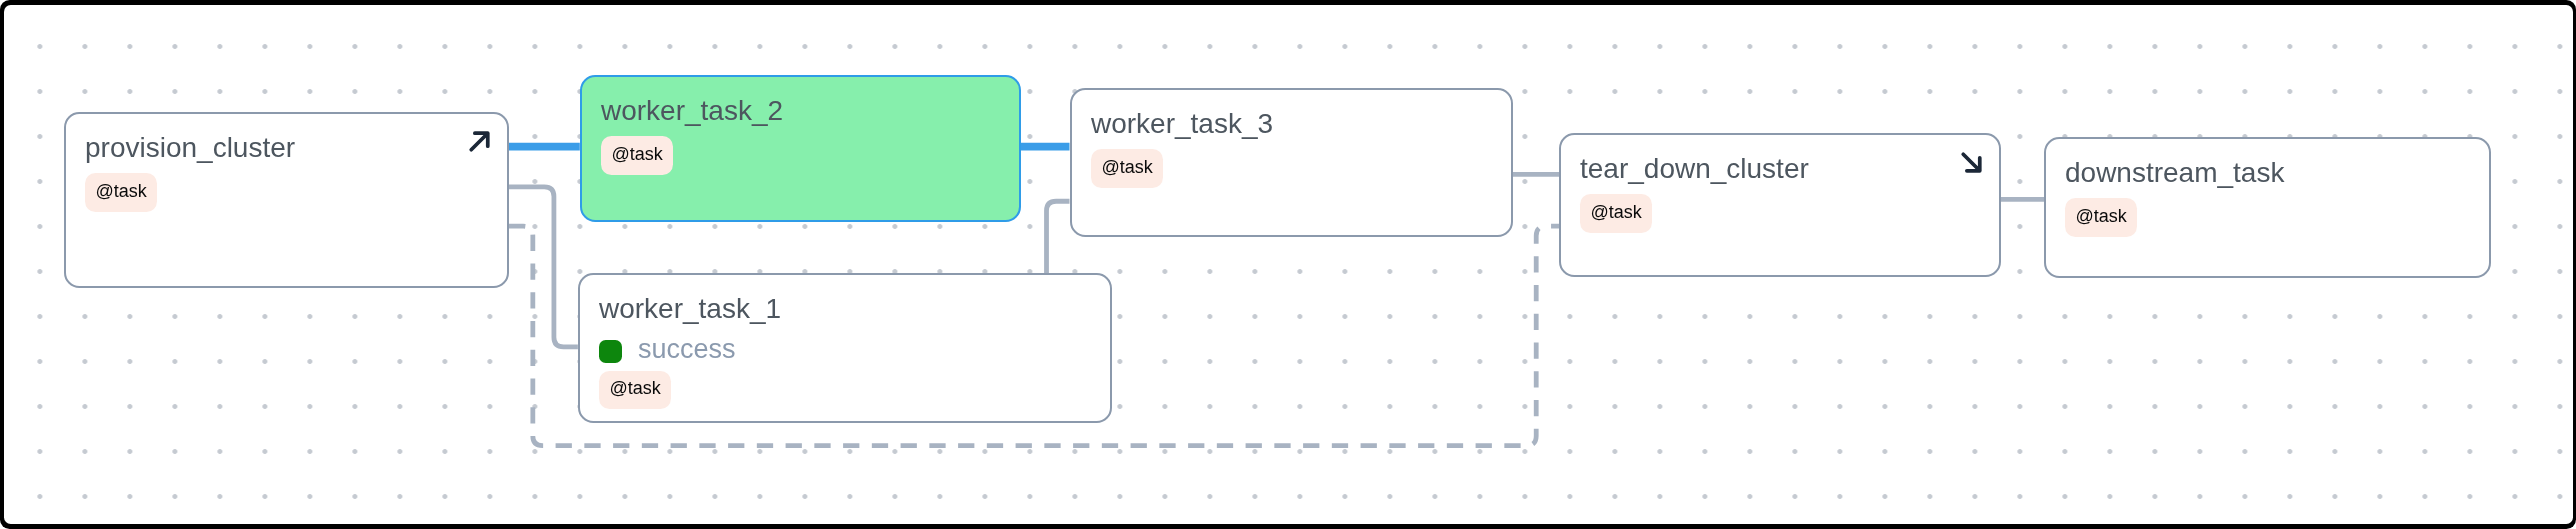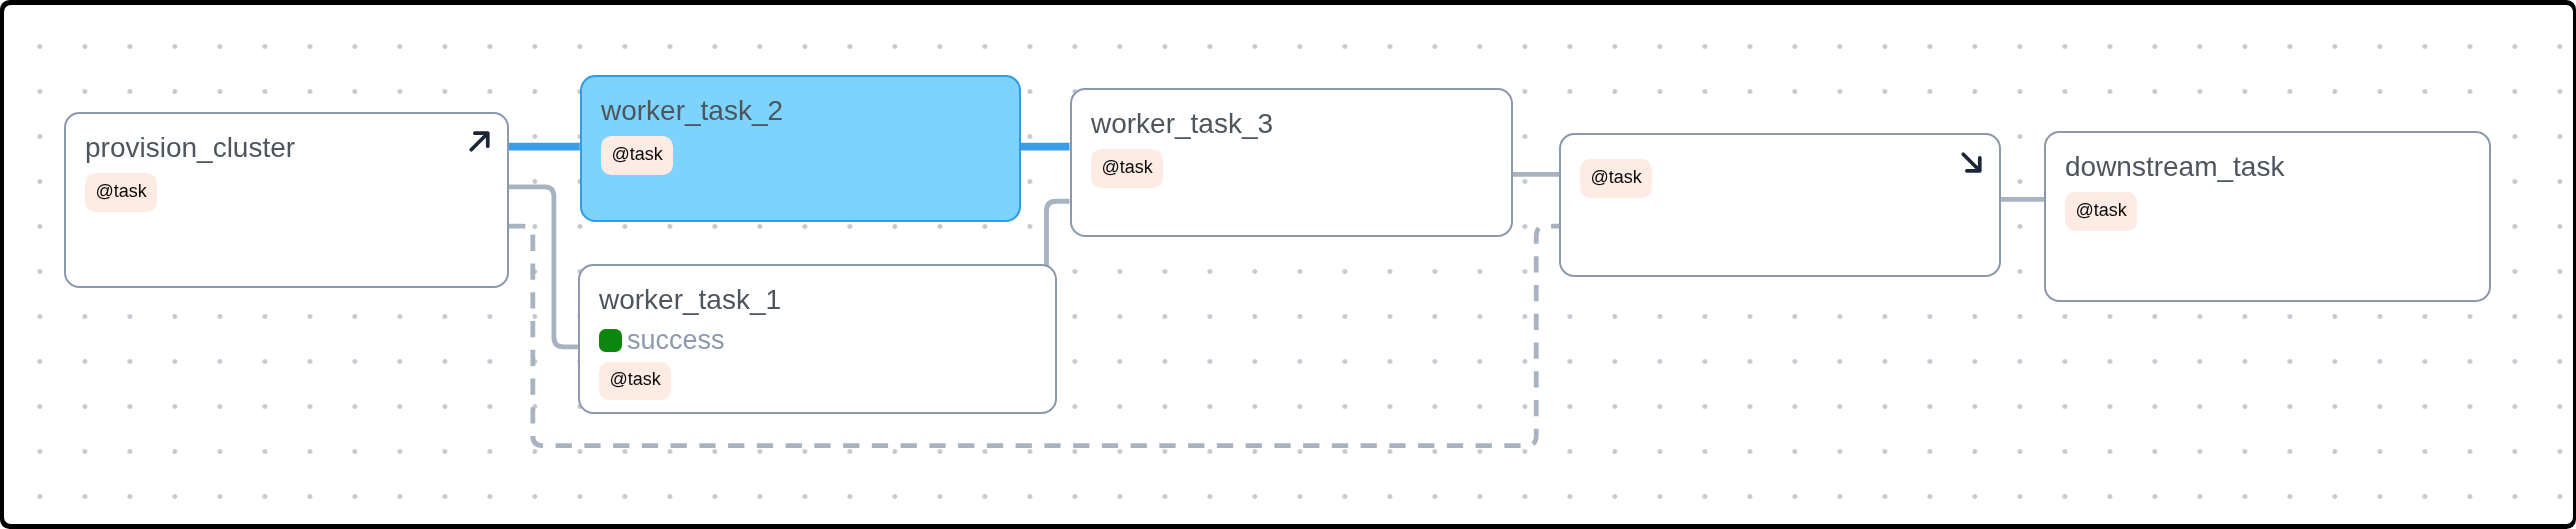--- a/index.html
+++ b/index.html
@@ -25,21 +25,21 @@
   .node{
     position:absolute;
     box-sizing:border-box;
     background:#ffffff;
     border:2.4px solid #8b99ac;
     border-radius:15.3px;
     padding:16.3px 19px;
     cursor:pointer;
   }
   .node.selected{
-    background:#7dd3fc;
+    background:#86efac;
     border:2.9px solid #2f9ce8;
   }
   .node-title{
     font-size:28px;
     line-height:35px;
     color:#4d565f;
     white-space:nowrap;
   }
   .decorator-badge{
     display:inline-block;
@@ -47,22 +47,22 @@
     background:#fdebe4;
     color:#0a0a0a;
     font-size:18px;
     line-height:29px;
     padding:3.8px 10.5px 5.8px;
     border-radius:10.5px;
     white-space:nowrap;
   }
   .status-row{
     display:flex;
-    align-items:center;
-    gap:5px;
+    align-items:flex-end;
+    gap:16px;
     margin-top:9.6px;
     height:27px;
   }
   .status-square{
     width:23px;height:23px;
     border-radius:6.7px;
     background:#0d860d;
     flex:0 0 auto;
   }
   .status-text{
@@ -106,41 +106,42 @@
       <svg class="corner-icon" viewBox="0 0 30 30">
         <path d="M7 23 L23 7 M10.5 7 H23 V19.5"></path>
       </svg>
     </div>
 
     <div class="node selected" style="left:580px;top:75px;width:441px;height:147px">
       <div class="node-title">worker_task_2</div>
       <span class="decorator-badge">@task</span>
     </div>
 
-    <div class="node" style="left:578px;top:264px;width:479px;height:150px">
+    <div class="node" style="left:578px;top:273px;width:534px;height:150px">
       <div class="node-title">worker_task_1</div>
       <div class="status-row">
         <span class="status-square"></span>
         <span class="status-text">success</span>
       </div>
       <span class="decorator-badge">@task</span>
     </div>
 
     <div class="node" style="left:1070px;top:88px;width:443px;height:149px">
       <div class="node-title">worker_task_3</div>
       <span class="decorator-badge">@task</span>
     </div>
 
     <div class="node" style="left:1559px;top:133px;width:442px;height:144px">
+      <div class="node-title">tear_down_cluster</div>
       <span class="decorator-badge">@task</span>
       <svg class="corner-icon" viewBox="0 0 30 30">
         <path d="M7 7 L23 23 M23 10.5 V23 H10.5"></path>
       </svg>
     </div>
 
-    <div class="node" style="left:2044px;top:131px;width:447px;height:171px">
+    <div class="node" style="left:2044px;top:137px;width:447px;height:141px">
       <div class="node-title">downstream_task</div>
       <span class="decorator-badge">@task</span>
     </div>
 
   </div>
 </div>
 
 
 </body></html>

